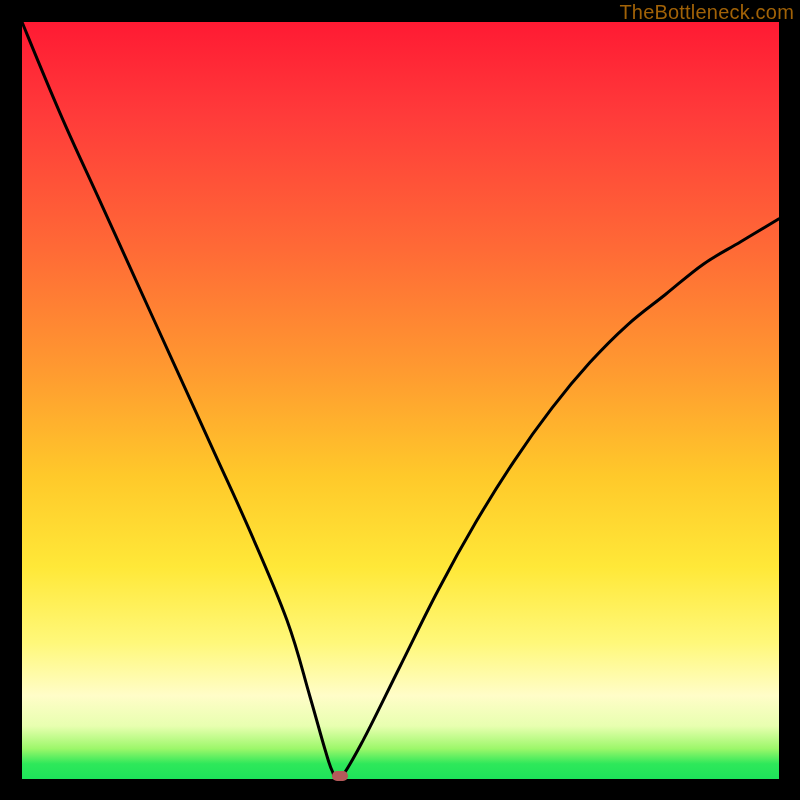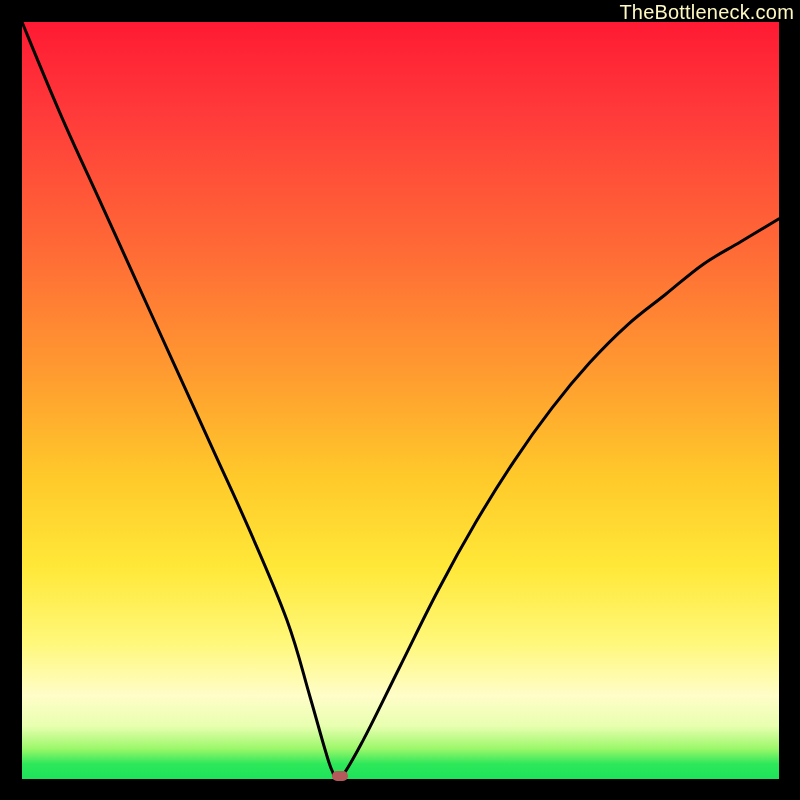--- a/index.html
+++ b/index.html
@@ -37,21 +37,21 @@
       #e8ffb0 93%,
       #9cf76a 96%,
       #2ee85a 98%,
       #1de35a 100%
     );
   }
   .watermark {
     position: absolute;
     top: 1px;
     right: 6px;
-    color: #fef9c3;
+    color: #a16207;
     font-size: 20px;
     letter-spacing: 0.2px;
     user-select: none;
   }
   svg.curve {
     position: absolute;
     left: 0;
     top: 0;
     width: 757px;
     height: 757px;

